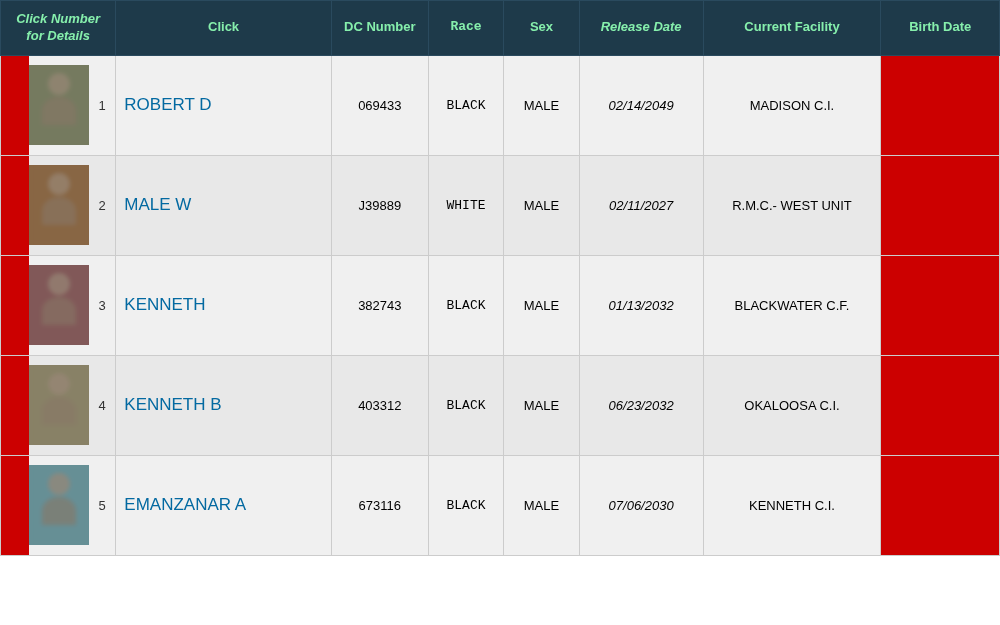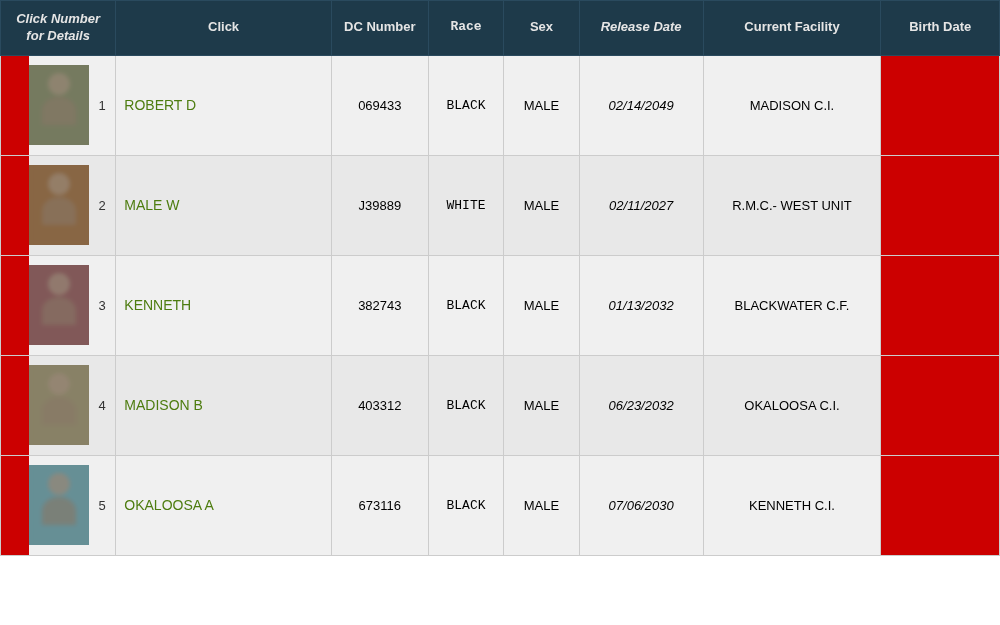--- a/index.html
+++ b/index.html
@@ -12,21 +12,21 @@
     }
 
     table {
       width: 1000px;
       border-collapse: collapse;
       table-layout: fixed;
     }
 
     thead tr {
       background-color: #1e3a4a;
-      color: #e5e5e5;
+      color: #86efac;
     }
 
     thead th {
       padding: 10px 6px;
       text-align: center;
       font-weight: bold;
       font-size: 13px;
       border: 1px solid #2a4a5e;
       vertical-align: middle;
       line-height: 1.3;
@@ -65,24 +65,24 @@
       min-height: 90px;
       flex-shrink: 0;
     }
 
     .name-cell {
       text-align: left;
       padding-left: 8px;
     }
 
     .name-link {
-      color: #4d7c0f;
+      color: #0369a1;
       font-weight: normal;
       text-decoration: none;
-      font-size: 14px;
+      font-size: 17px;
     }
 
     .birth-col {
       background-color: #cc0000 !important;
       color: #cc0000;
     }
 
     
     .num-col-td {
       padding: 0 !important;
@@ -212,21 +212,21 @@
       <div class="num-photo">
         <div style="width:60px;height:80px;background:#a09878;display:flex;align-items:center;justify-content:center;overflow:hidden;position:relative;">
     <div style="position:absolute;top:8px;left:50%;transform:translateX(-50%);width:22px;height:22px;border-radius:50%;background:rgba(180,160,140,0.7);"></div>
     <div style="position:absolute;top:32px;left:50%;transform:translateX(-50%);width:34px;height:28px;border-radius:50% 50% 0 0;background:rgba(160,140,120,0.6);"></div>
     <div style="position:absolute;inset:0;background:rgba(0,0,0,0.15);backdrop-filter:blur(2px);"></div>
   </div>
       </div>
       <div class="num-index">4</div>
     </div>
   </td>
-        <td class="col-name name-cell"><a href="#" class="name-link">MADISON B</a></td>
+        <td class="col-name name-cell"><a href="#" class="name-link">KENNETH B</a></td>
         <td class="col-dc">403312</td>
         <td class="col-race">BLACK</td>
         <td class="col-sex">MALE</td>
         <td class="col-release">06/23/2032</td>
         <td class="col-facility">OKALOOSA C.I.</td>
         <td class="col-birth birth-col" style="background-color: rgb(204, 0, 0);"></td>
       </tr>
       <tr>
         <td class="num-col-td col-num">
     <div class="num-col-inner">
@@ -234,21 +234,21 @@
       <div class="num-photo">
         <div style="width:60px;height:80px;background:#78a8b0;display:flex;align-items:center;justify-content:center;overflow:hidden;position:relative;">
     <div style="position:absolute;top:8px;left:50%;transform:translateX(-50%);width:22px;height:22px;border-radius:50%;background:rgba(180,160,140,0.7);"></div>
     <div style="position:absolute;top:32px;left:50%;transform:translateX(-50%);width:34px;height:28px;border-radius:50% 50% 0 0;background:rgba(160,140,120,0.6);"></div>
     <div style="position:absolute;inset:0;background:rgba(0,0,0,0.15);backdrop-filter:blur(2px);"></div>
   </div>
       </div>
       <div class="num-index">5</div>
     </div>
   </td>
-        <td class="col-name name-cell"><a href="#" class="name-link">OKALOOSA A</a></td>
+        <td class="col-name name-cell"><a href="#" class="name-link">EMANZANAR A</a></td>
         <td class="col-dc">673116</td>
         <td class="col-race">BLACK</td>
         <td class="col-sex">MALE</td>
         <td class="col-release">07/06/2030</td>
         <td class="col-facility">KENNETH C.I.</td>
         <td class="col-birth birth-col" style="background-color: rgb(204, 0, 0);"></td>
       </tr>
     </tbody>
 </table>
 

